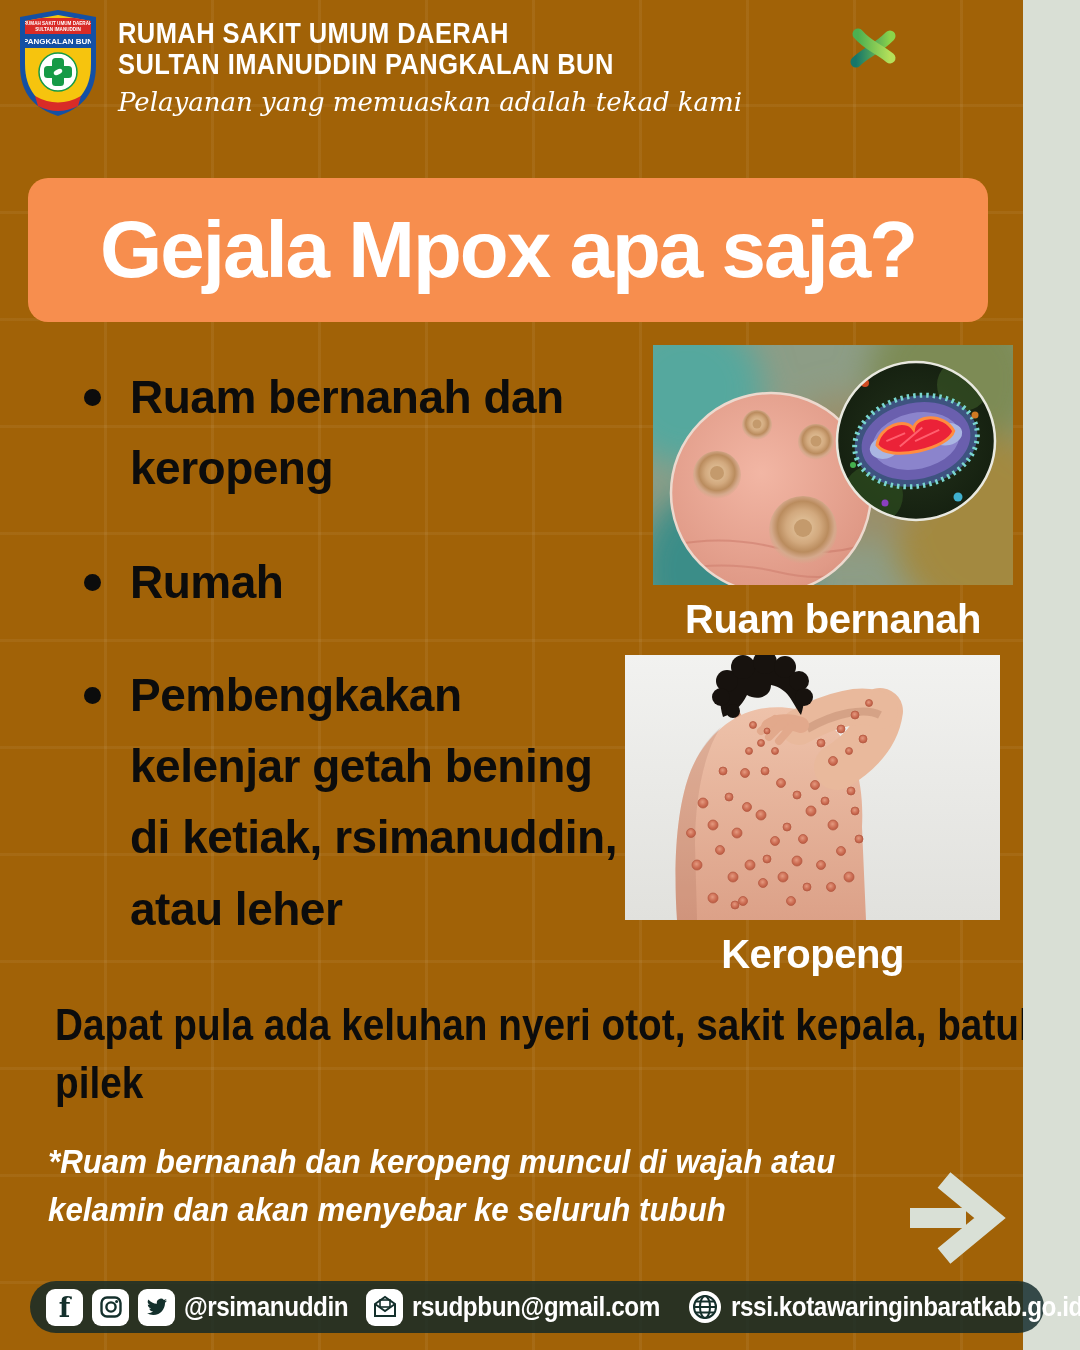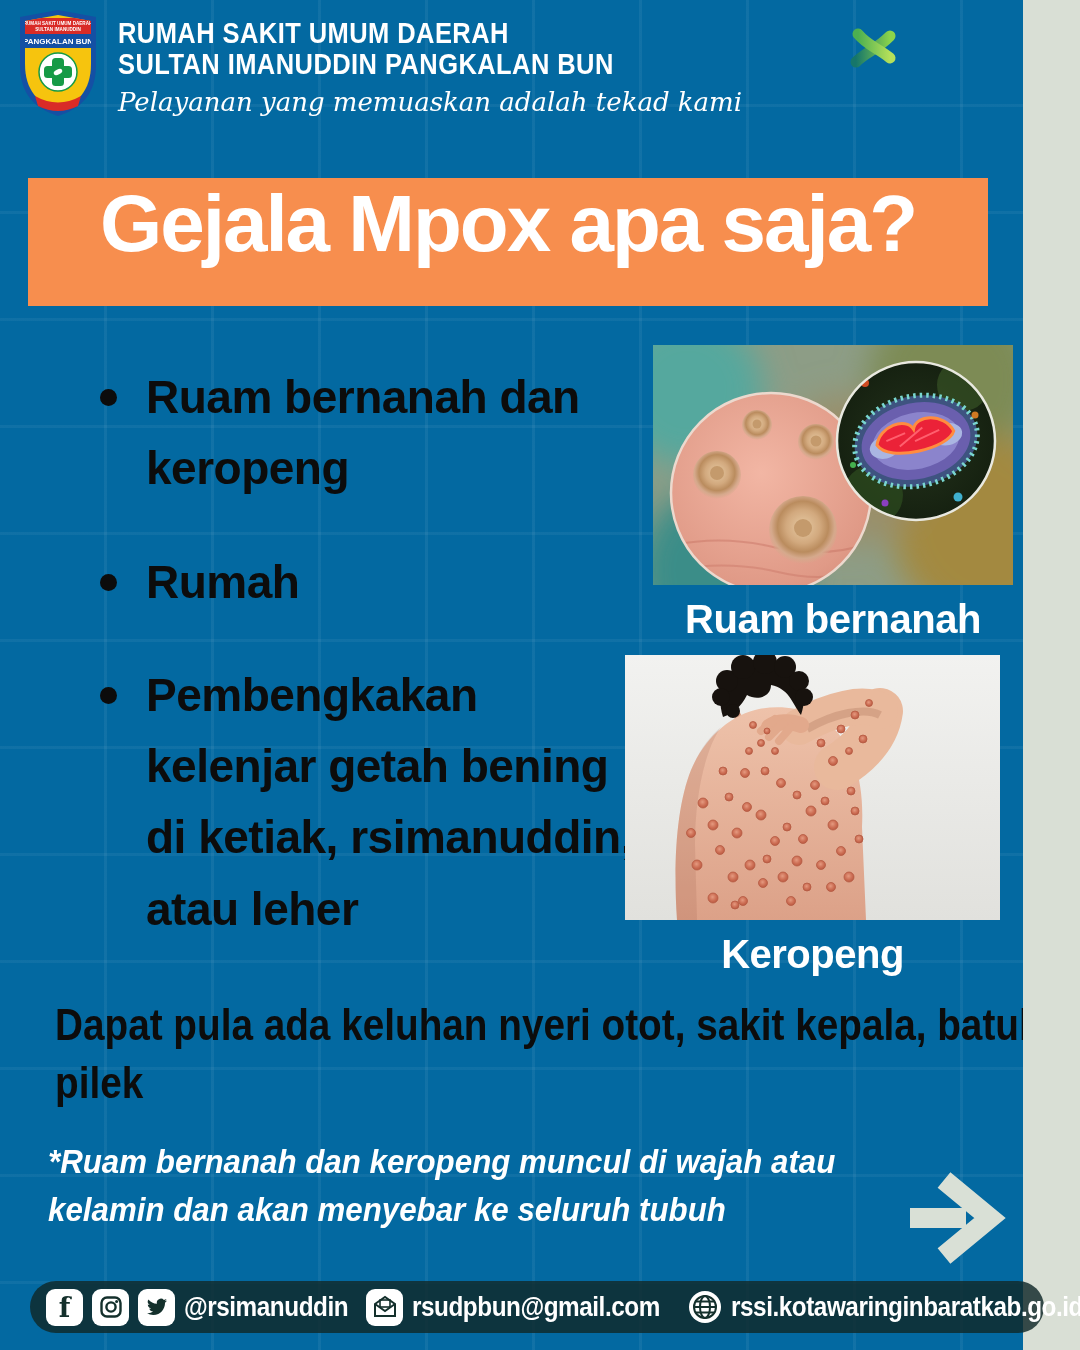--- a/index.html
+++ b/index.html
@@ -1,44 +1,44 @@
 <!DOCTYPE html>
 <html><head>
 <meta charset="utf-8">
 <style>
   html,body{margin:0;padding:0;background:#222;}
   .poster{
     position:relative;width:1080px;height:1350px;overflow:hidden;
-    background:#0369a1;
+    background:#a16207;
     font-family:"Liberation Sans",sans-serif;
   }
   .poster::before{
     content:"";position:absolute;inset:0;pointer-events:none;
     background-image:
       repeating-linear-gradient(to right, transparent 0 104px, rgba(255,255,255,.06) 104px 107px),
       repeating-linear-gradient(to bottom, transparent 0 104px, rgba(255,255,255,.05) 104px 107px);
   }
   .side-strip{position:absolute;top:0;right:0;width:57px;height:1350px;background:#D9DFD5;z-index:3;}
 
   
   .header{position:absolute;left:14px;top:8px;display:flex;gap:16px;z-index:4;}
   .hosp-text{margin-top:10px;color:#fff;}
   .hosp-line{display:block;font-weight:bold;font-size:30px;line-height:1.02;transform:scaleX(.85);transform-origin:left top;white-space:nowrap;letter-spacing:.5px;}
   .tagline{display:block;margin-top:8px;font-family:"DejaVu Serif",serif;font-style:italic;font-size:26px;color:#fff;white-space:nowrap;text-align:right;}
   .pkrs{position:absolute;left:846px;top:18px;display:flex;gap:8px;z-index:4;}
   .pkrs-col{display:flex;flex-direction:column;}
   .pkrs-sub{color:#fff;font-size:11px;font-weight:bold;line-height:1.35;white-space:nowrap;}
 
   
-  .banner{position:absolute;left:28px;top:178px;width:960px;height:128px;background:#F78E4E;
-    display:flex;align-items:flex-start;justify-content:center;z-index:2;}
+  .banner{position:absolute;left:28px;top:178px;width:960px;height:144px;background:#F78E4E;
+    display:flex;align-items:center;justify-content:center;z-index:2;border-radius:20px;}
   .banner-title{color:#fff;font-size:80px;font-weight:bold;letter-spacing:-2px;white-space:nowrap;}
 
   
-  .symptoms{position:absolute;left:96px;top:362px;width:545px;z-index:2;list-style:none;margin:0;padding:0;}
+  .symptoms{position:absolute;left:80px;top:362px;width:545px;z-index:2;list-style:none;margin:0;padding:0;}
   .symptoms li{position:relative;padding-left:50px;color:#0c0c0c;font-weight:bold;font-size:46px;line-height:1.55;margin-bottom:42px;letter-spacing:-.5px;}
   .symptoms li::before{content:"";position:absolute;left:4px;top:27px;width:17px;height:17px;border-radius:50%;background:#0c0c0c;}
 
   
   .fig{position:absolute;z-index:2;}
   .fig1{left:633px;top:345px;width:360px;padding-left:20px;}
   .fig2{left:625px;top:655px;width:375px;}
   .fig-caption{margin-top:8px;text-align:center;color:#fff;font-weight:bold;font-size:40px;letter-spacing:-.5px;}
 
   

